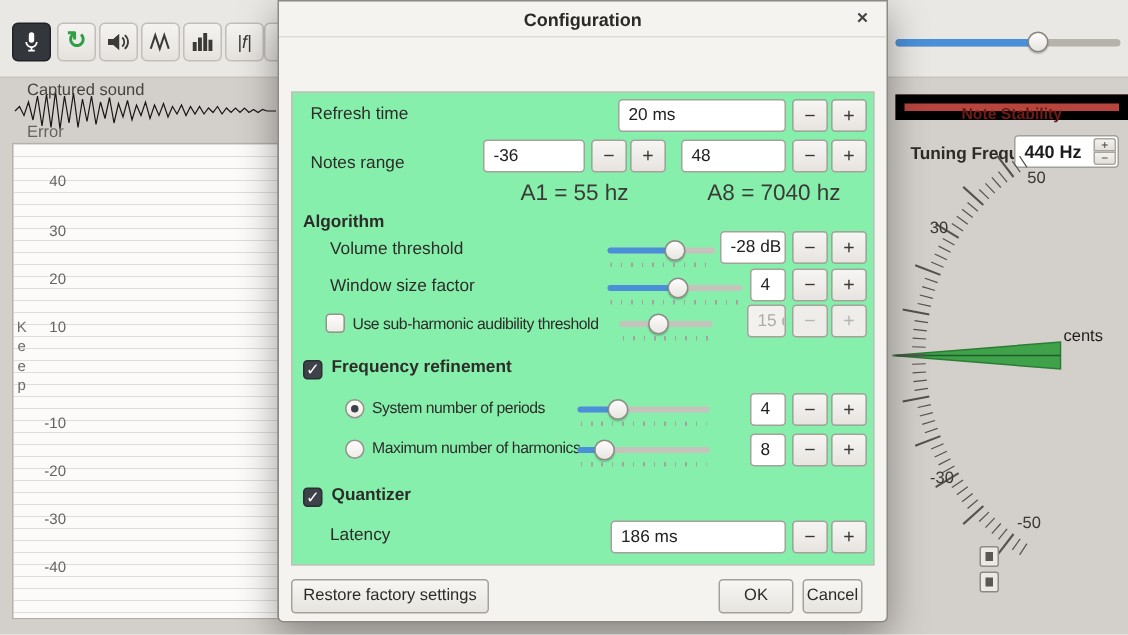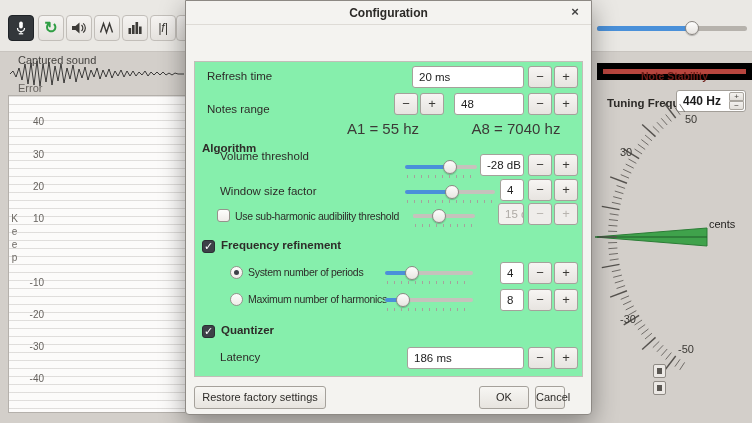--- a/index.html
+++ b/index.html
@@ -260,31 +260,32 @@
   </div>
 
   <div class="frame">
 
     <div class="lbl" style="left:12px;top:8px">Refresh time</div>
     <div class="inp" style="left:217px;top:4px;width:112px">20 ms</div>
     <div class="spin" style="left:333px;top:4px">−</div>
     <div class="spin" style="left:359px;top:4px">+</div>
 
     <div class="lbl" style="left:12px;top:41px">Notes range</div>
+    <div class="inp" style="left:127px;top:31px;width:68px">-36</div>
     <div class="spin" style="left:199px;top:31px">−</div>
     <div class="spin" style="left:225px;top:31px">+</div>
     <div class="inp" style="left:259px;top:31px;width:70px">48</div>
     <div class="spin" style="left:333px;top:31px">−</div>
     <div class="spin" style="left:359px;top:31px">+</div>
     <div class="hint" style="left:127px;top:58px;width:122px">A1 = 55 hz</div>
     <div class="hint" style="left:259px;top:58px;width:124px">A8 = 7040 hz</div>
 
     <div class="lbl bold" style="left:7px;top:80px">Algorithm</div>
 
-    <div class="lbl" style="left:25px;top:88px">Volume threshold</div>
+    <div class="lbl" style="left:25px;top:98px">Volume threshold</div>
     <div class="slider" style="left:210px;top:96px;width:72px">
       <div class="sl-track"></div>
       <div class="sl-fill" style="width: 62%;"></div>
       <div class="sl-handle" style="left: calc(62% - 7px);"></div>
       <div class="sl-ticks"></div>
     </div>
     <div class="inp" style="left:285px;top:92px;width:44px">-28 dB</div>
     <div class="spin" style="left:333px;top:92px">−</div>
     <div class="spin" style="left:359px;top:92px">+</div>
 
@@ -342,14 +343,14 @@
     <div class="lbl bold" style="left:26px;top:262px">Quantizer</div>
 
     <div class="lbl" style="left:25px;top:289px">Latency</div>
     <div class="inp" style="left:212px;top:285px;width:117px">186 ms</div>
     <div class="spin" style="left:333px;top:285px">−</div>
     <div class="spin" style="left:359px;top:285px">+</div>
   </div>
 
   <div class="btn" style="left:8px;top:385px;width:132px">Restore factory settings</div>
   <div class="btn" style="left:293px;top:385px;width:50px">OK</div>
-  <div class="btn" style="left:349px;top:385px;width:30px">Cancel</div>
+  <div class="btn" style="left:349px;top:385px;width:40px">Cancel</div>
 </div>
 
 </body></html>

